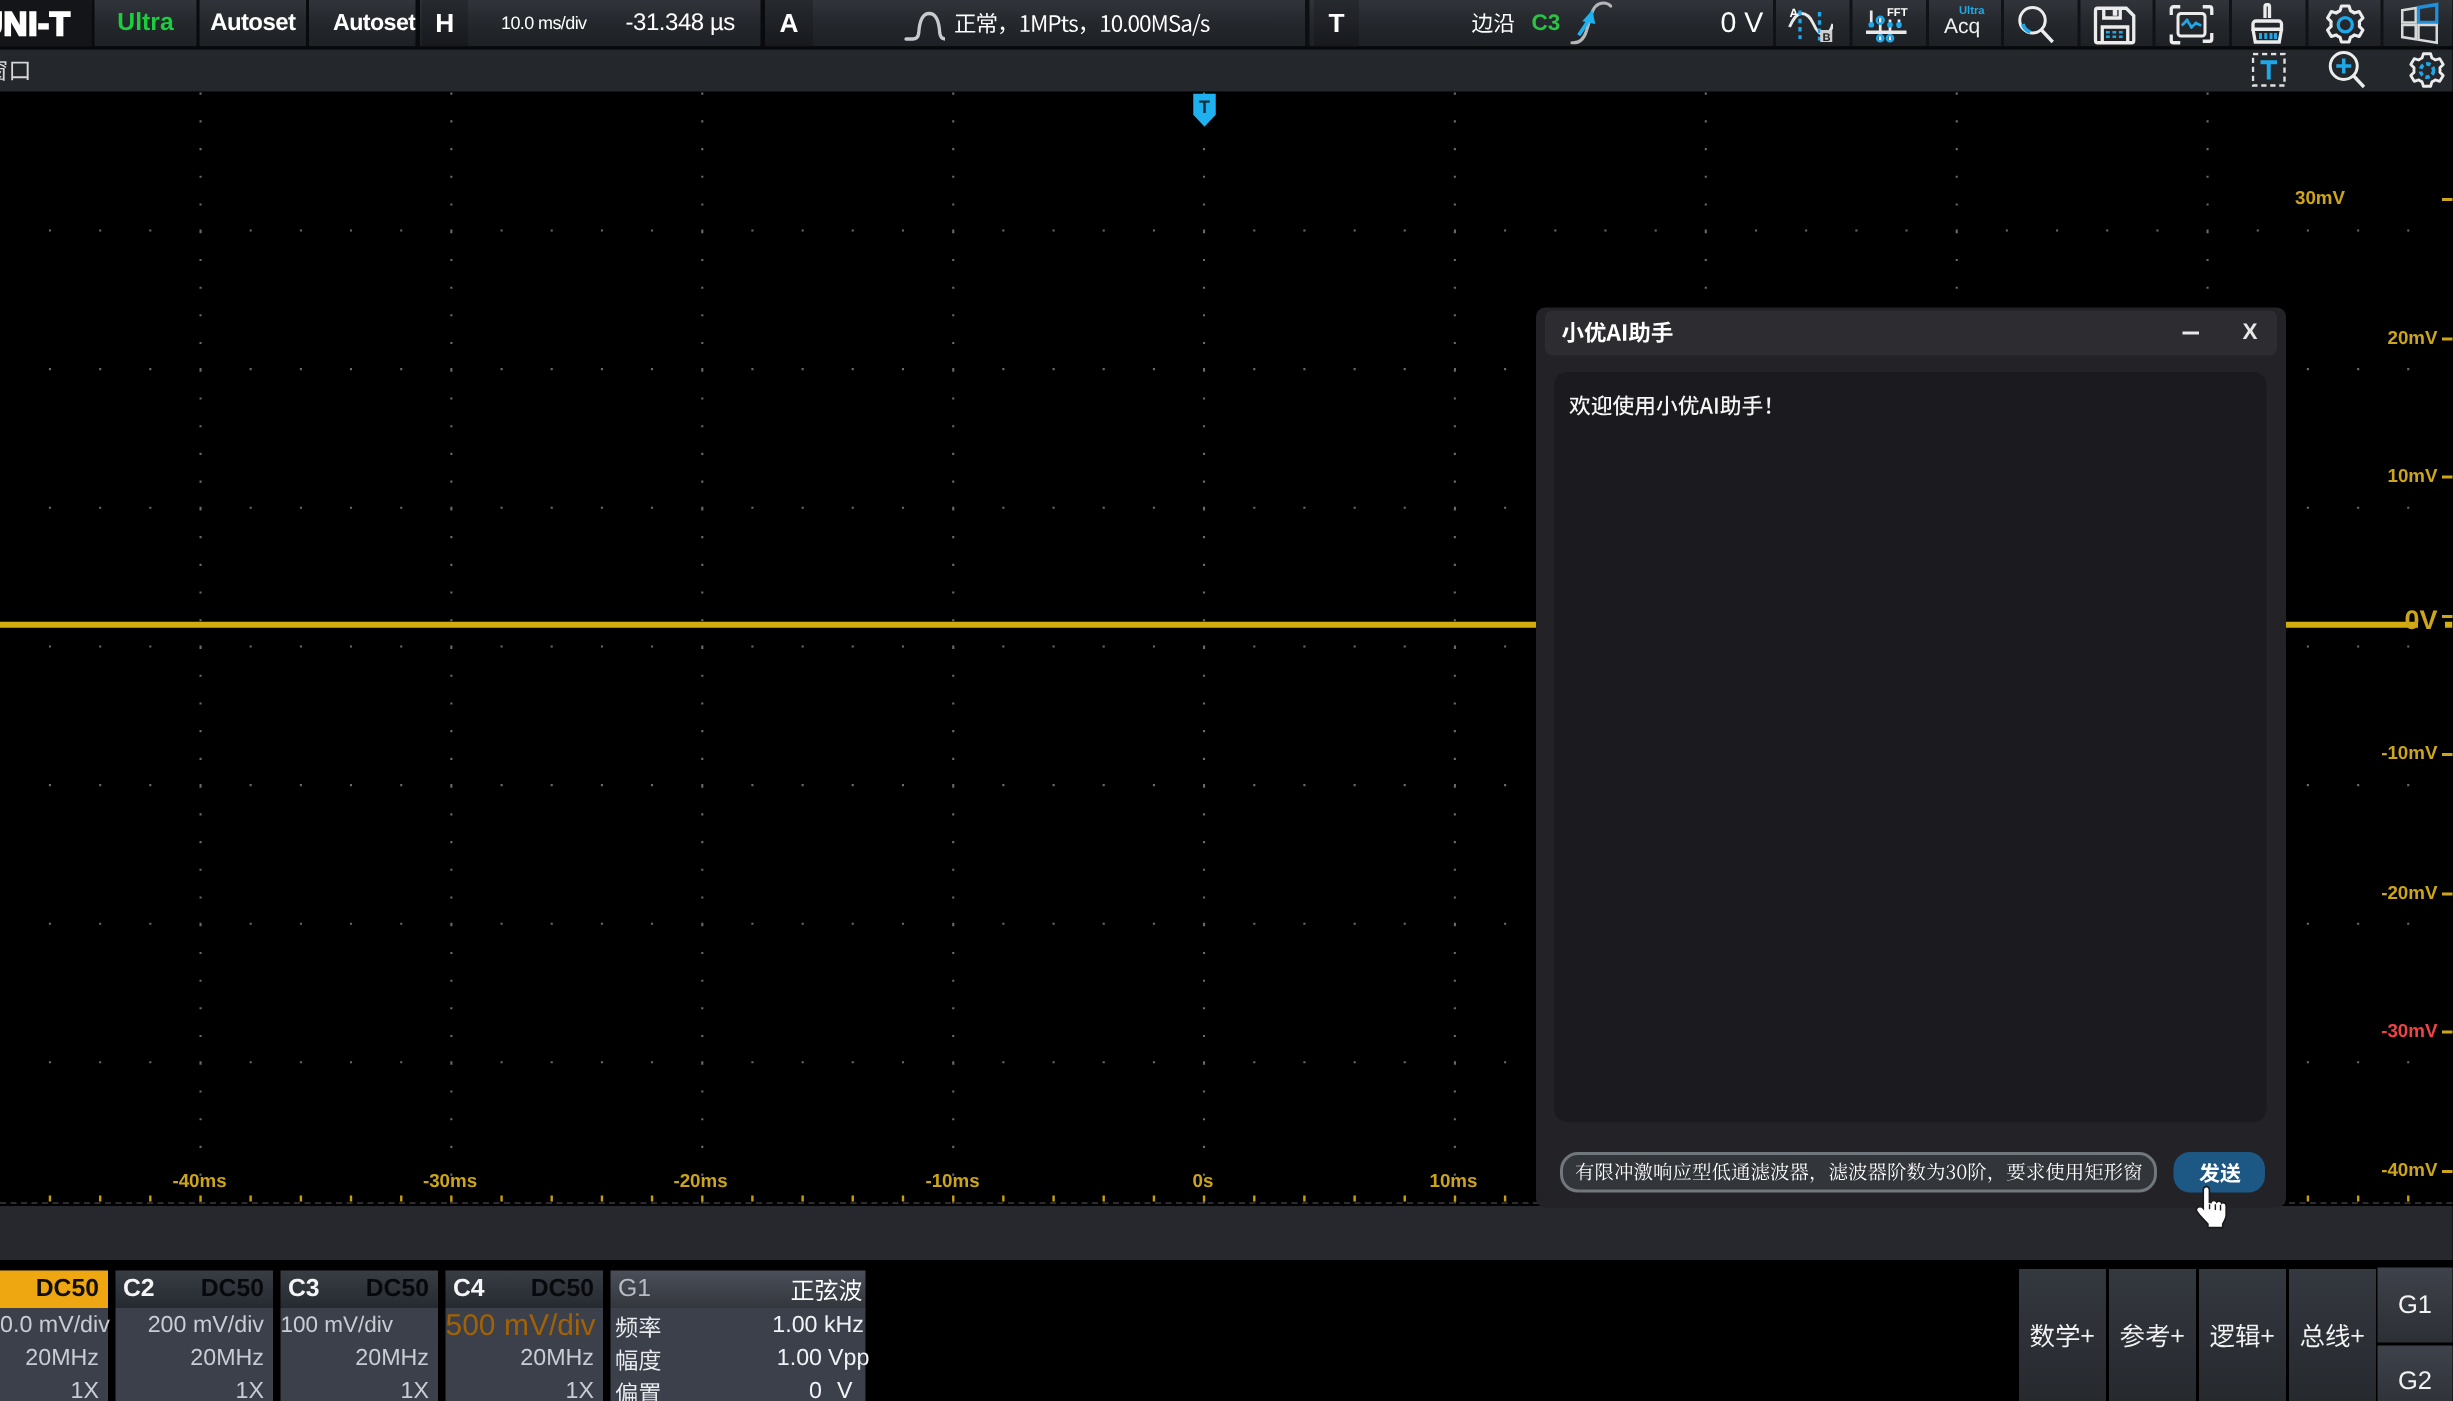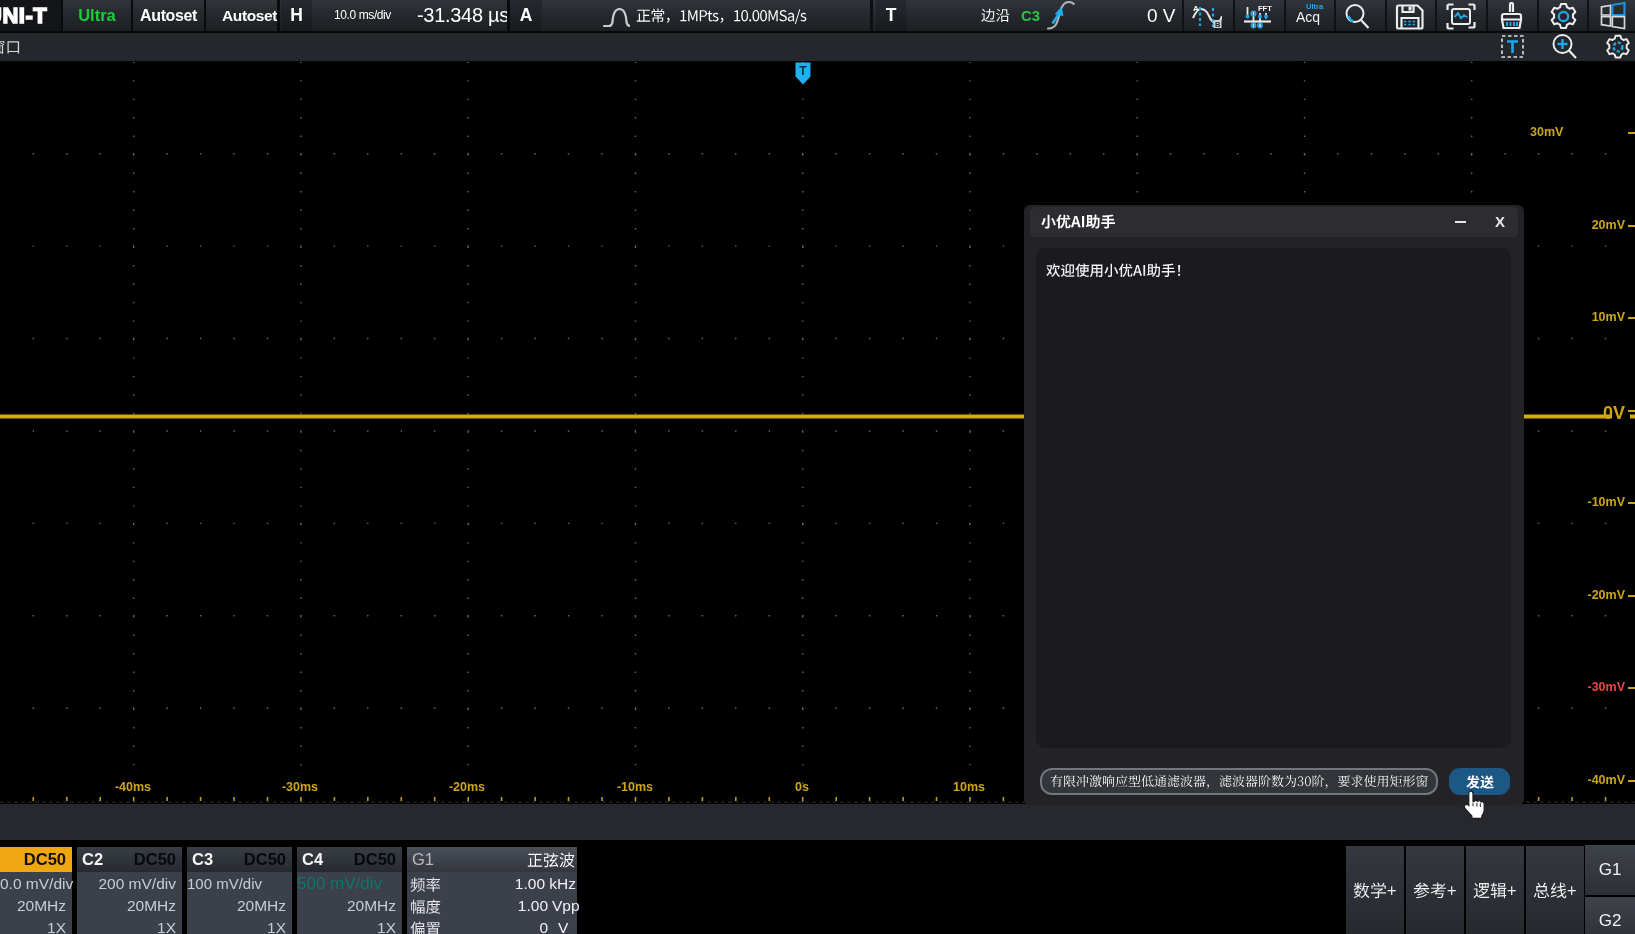--- a/index.html
+++ b/index.html
@@ -14,21 +14,21 @@
     </div>
 <div class="sep" style="left:61px"></div>
 <div class="txt" style="left:62px;top:0;width:70px;line-height:31px;text-align:center;font-size:16.5px;font-weight:bold;color:#1bce3c">Ultra</div>
 <div class="sep" style="left:131px"></div>
 <div class="txt" style="left:133px;top:0;width:71px;line-height:31px;text-align:center;font-size:16px;font-weight:bold;letter-spacing:-0.4px">Autoset</div>
 <div class="sep" style="left:204px"></div>
 <div class="txt" style="left:206px;top:0;width:87px;line-height:31px;text-align:center;font-size:15.5px;font-weight:bold;letter-spacing:-0.4px">Autoset</div>
 <div class="sep" style="left:277px;width:3px"></div>
 <div class="tile" style="left:281px;top:0;width:31px;height:31px;line-height:31px;font-size:17.5px;background:linear-gradient(#26292e,#17191d)">H</div>
 <div class="txt" style="left:334px;top:0;line-height:31px;font-size:12px;letter-spacing:-0.4px">10.0 ms/div</div>
-<div class="txt" style="left:417px;top:0;line-height:31px;font-size:20px;letter-spacing:-0.3px">-31.348 µs</div>
+<div class="txt" style="left:417px;top:0;line-height:31px;font-size:16px;letter-spacing:-0.3px">-31.348 µs</div>
 <div class="sep" style="left:507px;width:3px"></div>
 <div class="tile" style="left:510px;top:0;width:32px;height:31px;line-height:31px;font-size:17.5px;background:linear-gradient(#26292e,#17191d)">A</div>
 <svg class="abs" style="left:602px;top:3px" width="28" height="26">
       <path d="M2 23 h4.5 q3.5 0 4 -4 q0.8 -13 7 -13 q6.2 0 7 13 q0.5 4 4 4 h4.5" fill="none" stroke="#c8cace" stroke-width="2.2" stroke-linecap="round"></path>
     </svg>
 <svg style="position:absolute;left:636px;top:8px;overflow:visible" width="172" height="20">
       <path transform="translate(0,13.2)" d="M2.8 -7.6V-0.6H0.8V0.5H14.2V-0.6H8.5V-5.3H13.2V-6.4H8.5V-10.4H13.8V-11.5H1.3V-10.4H7.3V-0.6H4.0V-7.6Z M19.0 -7.4H24.7V-5.9H19.0ZM16.6 -3.8V0.5H17.8V-2.8H21.5V1.2H22.6V-2.8H26.1V-0.7C26.1 -0.5 26.0 -0.4 25.8 -0.4C25.6 -0.4 24.8 -0.4 23.9 -0.4C24.0 -0.1 24.2 0.3 24.3 0.6C25.4 0.6 26.2 0.6 26.7 0.4C27.1 0.3 27.2 -0.1 27.2 -0.6V-3.8H22.6V-5.0H25.9V-8.2H18.0V-5.0H21.5V-3.8ZM16.9 -12.0C17.3 -11.5 17.8 -10.8 18.1 -10.3H15.6V-7.0H16.7V-9.3H27.1V-7.0H28.2V-10.3H22.5V-12.6H21.4V-10.3H18.2L19.1 -10.7C18.9 -11.2 18.4 -11.9 17.9 -12.5ZM25.8 -12.5C25.5 -11.9 24.9 -11.1 24.5 -10.7L25.4 -10.3C25.9 -10.7 26.5 -11.4 27.0 -12.1Z M31.1 1.6C32.6 1.1 33.6 -0.2 33.6 -1.8C33.6 -2.9 33.2 -3.5 32.4 -3.5C31.8 -3.5 31.2 -3.1 31.2 -2.4C31.2 -1.7 31.7 -1.4 32.4 -1.4L32.6 -1.4C32.5 -0.4 31.9 0.3 30.7 0.8Z M44.4 0.0H50.4V-1.1H48.2V-11.0H47.1C46.5 -10.7 45.8 -10.4 44.9 -10.2V-9.3H46.8V-1.1H44.4Z M52.2 0.0H53.5V-6.1C53.5 -7.0 53.4 -8.4 53.3 -9.3H53.4L54.2 -6.8L56.3 -1.1H57.3L59.3 -6.8L60.2 -9.3H60.3C60.2 -8.4 60.1 -7.0 60.1 -6.1V0.0H61.4V-11.0H59.7L57.6 -5.1C57.4 -4.4 57.1 -3.6 56.9 -2.8H56.8C56.5 -3.6 56.3 -4.4 56.0 -5.1L53.9 -11.0H52.2Z M63.8 0.0H65.1V-4.4H67.0C69.4 -4.4 71.0 -5.4 71.0 -7.8C71.0 -10.2 69.4 -11.0 66.9 -11.0H63.8ZM65.1 -5.5V-9.9H66.7C68.7 -9.9 69.6 -9.4 69.6 -7.8C69.6 -6.2 68.7 -5.5 66.8 -5.5Z M75.0 0.2C75.5 0.2 76.1 0.0 76.5 -0.1L76.3 -1.1C76.0 -1.0 75.6 -0.9 75.3 -0.9C74.4 -0.9 74.1 -1.5 74.1 -2.5V-7.0H76.3V-8.1H74.1V-10.4H72.9L72.8 -8.1L71.5 -8.1V-7.0H72.7V-2.5C72.7 -0.9 73.3 0.2 75.0 0.2Z M79.6 0.2C81.5 0.2 82.6 -0.9 82.6 -2.2C82.6 -3.8 81.3 -4.2 80.1 -4.7C79.2 -5.0 78.3 -5.3 78.3 -6.1C78.3 -6.8 78.8 -7.3 79.9 -7.3C80.6 -7.3 81.1 -7.0 81.7 -6.6L82.4 -7.4C81.7 -7.9 80.8 -8.4 79.8 -8.4C78.1 -8.4 77.0 -7.3 77.0 -6.0C77.0 -4.6 78.3 -4.1 79.4 -3.7C80.3 -3.4 81.3 -3.0 81.3 -2.1C81.3 -1.4 80.7 -0.9 79.7 -0.9C78.7 -0.9 78.0 -1.3 77.2 -1.8L76.6 -0.9C77.3 -0.3 78.5 0.2 79.6 0.2Z M84.8 1.6C86.4 1.1 87.4 -0.2 87.4 -1.8C87.4 -2.9 87.0 -3.5 86.1 -3.5C85.5 -3.5 85.0 -3.1 85.0 -2.4C85.0 -1.7 85.5 -1.4 86.1 -1.4L86.4 -1.4C86.3 -0.4 85.7 0.3 84.5 0.8Z M98.1 0.0H104.2V-1.1H102.0V-11.0H100.9C100.3 -10.7 99.6 -10.4 98.6 -10.2V-9.3H100.6V-1.1H98.1Z M108.7 0.2C110.8 0.2 112.1 -1.7 112.1 -5.5C112.1 -9.3 110.8 -11.2 108.7 -11.2C106.6 -11.2 105.2 -9.3 105.2 -5.5C105.2 -1.7 106.6 0.2 108.7 0.2ZM108.7 -0.9C107.4 -0.9 106.6 -2.3 106.6 -5.5C106.6 -8.7 107.4 -10.1 108.7 -10.1C109.9 -10.1 110.8 -8.7 110.8 -5.5C110.8 -2.3 109.9 -0.9 108.7 -0.9Z M114.3 0.2C114.8 0.2 115.2 -0.2 115.2 -0.8C115.2 -1.5 114.8 -1.9 114.3 -1.9C113.7 -1.9 113.3 -1.5 113.3 -0.8C113.3 -0.2 113.7 0.2 114.3 0.2Z M119.9 0.2C121.9 0.2 123.3 -1.7 123.3 -5.5C123.3 -9.3 121.9 -11.2 119.9 -11.2C117.8 -11.2 116.4 -9.3 116.4 -5.5C116.4 -1.7 117.8 0.2 119.9 0.2ZM119.9 -0.9C118.6 -0.9 117.8 -2.3 117.8 -5.5C117.8 -8.7 118.6 -10.1 119.9 -10.1C121.1 -10.1 122.0 -8.7 122.0 -5.5C122.0 -2.3 121.1 -0.9 119.9 -0.9Z M127.5 0.2C129.6 0.2 131.0 -1.7 131.0 -5.5C131.0 -9.3 129.6 -11.2 127.5 -11.2C125.4 -11.2 124.1 -9.3 124.1 -5.5C124.1 -1.7 125.4 0.2 127.5 0.2ZM127.5 -0.9C126.3 -0.9 125.4 -2.3 125.4 -5.5C125.4 -8.7 126.3 -10.1 127.5 -10.1C128.8 -10.1 129.6 -8.7 129.6 -5.5C129.6 -2.3 128.8 -0.9 127.5 -0.9Z M132.6 0.0H133.8V-6.1C133.8 -7.0 133.7 -8.4 133.6 -9.3H133.7L134.6 -6.8L136.7 -1.1H137.6L139.7 -6.8L140.5 -9.3H140.6C140.5 -8.4 140.4 -7.0 140.4 -6.1V0.0H141.7V-11.0H140.0L137.9 -5.1C137.7 -4.4 137.5 -3.6 137.2 -2.8H137.1C136.8 -3.6 136.6 -4.4 136.3 -5.1L134.2 -11.0H132.6Z M147.1 0.2C149.4 0.2 150.9 -1.2 150.9 -2.9C150.9 -4.6 149.9 -5.3 148.6 -5.9L147.0 -6.5C146.2 -6.9 145.2 -7.3 145.2 -8.4C145.2 -9.4 146.0 -10.0 147.3 -10.0C148.3 -10.0 149.1 -9.6 149.8 -9.0L150.5 -9.8C149.7 -10.6 148.6 -11.2 147.3 -11.2C145.3 -11.2 143.8 -10.0 143.8 -8.3C143.8 -6.7 145.0 -5.9 146.0 -5.5L147.6 -4.8C148.7 -4.3 149.5 -3.9 149.5 -2.8C149.5 -1.7 148.6 -1.0 147.1 -1.0C146.0 -1.0 144.9 -1.6 144.1 -2.4L143.3 -1.4C144.2 -0.4 145.6 0.2 147.1 0.2Z M154.1 0.2C155.1 0.2 156.0 -0.3 156.8 -1.0H156.9L157.0 0.0H158.1V-5.0C158.1 -7.0 157.3 -8.4 155.3 -8.4C154.0 -8.4 152.8 -7.8 152.1 -7.3L152.6 -6.3C153.3 -6.8 154.1 -7.2 155.1 -7.2C156.4 -7.2 156.7 -6.2 156.7 -5.2C153.3 -4.8 151.7 -3.9 151.7 -2.1C151.7 -0.6 152.8 0.2 154.1 0.2ZM154.5 -0.9C153.7 -0.9 153.1 -1.3 153.1 -2.2C153.1 -3.3 154.0 -3.9 156.7 -4.2V-2.0C155.9 -1.3 155.3 -0.9 154.5 -0.9Z M158.8 2.7H159.8L164.3 -11.9H163.3Z M167.4 0.2C169.3 0.2 170.4 -0.9 170.4 -2.2C170.4 -3.8 169.1 -4.2 167.9 -4.7C167.0 -5.0 166.1 -5.3 166.1 -6.1C166.1 -6.8 166.6 -7.3 167.6 -7.3C168.4 -7.3 168.9 -7.0 169.5 -6.6L170.1 -7.4C169.5 -7.9 168.6 -8.4 167.6 -8.4C165.8 -8.4 164.8 -7.3 164.8 -6.0C164.8 -4.6 166.0 -4.1 167.2 -3.7C168.1 -3.4 169.0 -3.0 169.0 -2.1C169.0 -1.4 168.5 -0.9 167.4 -0.9C166.5 -0.9 165.7 -1.3 165.0 -1.8L164.4 -0.9C165.1 -0.3 166.2 0.2 167.4 0.2Z" fill="#ffffff"></path>
     </svg>
 <div class="sep" style="left:870px;width:3px;background:#0e0f11"></div>
 <div class="tile" style="left:876px;top:0;width:30px;height:31px;line-height:31px;font-size:17.5px;background:linear-gradient(#26292e,#17191d)">T</div>
@@ -179,21 +179,21 @@
     <div class="txt" style="left:192px;top:847px;line-height:25px;font-size:16.5px;font-weight:bold;color:#f5f5f5">C3</div>
     <div class="txt" style="left:187px;top:847px;width:99px;line-height:25px;text-align:right;font-size:16.5px;font-weight:bold;color:#08090c">DC50</div>
     <div class="abs" style="left:187px;top:872px;width:105px;height:62px;background:#3b404b"></div>
     <div class="txt" style="left:187px;top:873px;width:99px;font-size:15px;color:#c8ccd3;line-height:22px">100 mV/div</div>
     <div class="txt" style="left:187px;top:895px;width:99px;text-align:right;font-size:15.5px;color:#c8ccd3;line-height:22px">20MHz</div>
     <div class="txt" style="left:187px;top:917px;width:99px;text-align:right;font-size:15.5px;color:#c8ccd3;line-height:22px">1X</div>
 <div class="abs" style="left:297px;top:847px;width:105px;height:25px;background:linear-gradient(#383d45,#262a30)"></div>
     <div class="txt" style="left:302px;top:847px;line-height:25px;font-size:16.5px;font-weight:bold;color:#f5f5f5">C4</div>
     <div class="txt" style="left:297px;top:847px;width:99px;line-height:25px;text-align:right;font-size:16.5px;font-weight:bold;color:#08090c">DC50</div>
     <div class="abs" style="left:297px;top:872px;width:105px;height:62px;background:#3b404b"></div>
-    <div class="txt" style="left:297px;top:873px;width:99px;text-align:left;font-size:17px;color:#0f766e;line-height:22px">500 mV/div</div>
+    <div class="txt" style="left:297px;top:873px;width:99px;text-align:right;font-size:20px;color:#a16207;line-height:22px">500 mV/div</div>
     <div class="txt" style="left:297px;top:895px;width:99px;text-align:right;font-size:15.5px;color:#c8ccd3;line-height:22px">20MHz</div>
     <div class="txt" style="left:297px;top:917px;width:99px;text-align:right;font-size:15.5px;color:#c8ccd3;line-height:22px">1X</div>
 <div class="abs" style="left:407px;top:847px;width:170px;height:25px;background:linear-gradient(#4a4f58,#33363d)"></div>
 <div class="txt" style="left:412px;top:847px;line-height:25px;font-size:16.5px;color:#b8bcc2">G1</div>
 <svg style="position:absolute;left:527px;top:851.5px;overflow:visible" width="50" height="22">
       <path transform="translate(0,14.1)" d="M3.0 -8.2V-0.6H0.8V0.6H15.2V-0.6H9.0V-5.6H14.0V-6.8H9.0V-11.1H14.7V-12.3H1.4V-11.1H7.8V-0.6H4.2V-8.2Z M25.4 -13.0C25.8 -12.4 26.3 -11.5 26.5 -10.9H22.1V-9.7H25.5C24.8 -8.3 23.8 -6.9 23.5 -6.5C23.1 -6.0 22.8 -5.7 22.5 -5.6C22.6 -5.3 22.8 -4.8 22.9 -4.5C23.2 -4.7 23.6 -4.7 26.5 -5.0C25.3 -3.5 24.2 -2.3 23.8 -1.8C23.0 -1.1 22.5 -0.6 22.1 -0.5C22.2 -0.2 22.4 0.4 22.5 0.7C23.0 0.5 23.7 0.4 29.8 -0.2C30.0 0.3 30.1 0.7 30.2 1.0L31.3 0.6C30.9 -0.6 29.9 -2.4 28.9 -3.8L27.9 -3.4C28.4 -2.8 28.9 -2.0 29.3 -1.2L24.2 -0.8C26.2 -2.7 28.2 -5.2 30.0 -7.9L28.9 -8.5C28.4 -7.7 27.9 -6.8 27.3 -6.1L24.3 -5.9C25.2 -7.0 26.1 -8.4 26.9 -9.7H31.3V-10.9H26.8L27.6 -11.2C27.4 -11.8 26.9 -12.7 26.4 -13.4ZM17.2 -9.2C17.2 -7.6 17.1 -5.7 17.0 -4.5H20.3C20.2 -1.6 20.0 -0.4 19.7 -0.1C19.6 0.0 19.4 0.0 19.2 0.0C18.8 0.0 18.1 0.0 17.3 -0.0C17.5 0.3 17.6 0.8 17.7 1.1C18.4 1.2 19.2 1.2 19.6 1.2C20.1 1.1 20.4 1.0 20.7 0.7C21.1 0.2 21.3 -1.2 21.5 -5.0C21.5 -5.2 21.5 -5.5 21.5 -5.5H18.1C18.2 -6.3 18.2 -7.2 18.2 -8.1H21.5V-12.7H16.9V-11.6H20.3V-9.2Z M33.5 -12.4C34.4 -11.9 35.6 -11.1 36.2 -10.6L36.9 -11.6C36.3 -12.1 35.1 -12.8 34.2 -13.3ZM32.6 -8.1C33.6 -7.6 34.8 -6.9 35.4 -6.4L36.1 -7.4C35.5 -7.9 34.2 -8.6 33.3 -9.0ZM33.0 0.3 34.0 1.1C34.9 -0.4 35.8 -2.4 36.6 -4.1L35.6 -4.8C34.8 -3.0 33.8 -0.9 33.0 0.3ZM41.6 -10.0V-7.2H38.8V-10.0ZM37.7 -11.1V-7.1C37.7 -4.8 37.5 -1.6 35.7 0.7C36.0 0.8 36.5 1.1 36.7 1.3C38.3 -0.8 38.7 -3.7 38.8 -6.1H39.2C39.8 -4.4 40.7 -3.0 41.8 -1.8C40.7 -0.8 39.3 -0.2 37.9 0.3C38.1 0.5 38.5 1.0 38.7 1.3C40.1 0.8 41.4 0.0 42.6 -1.0C43.7 0.0 45.1 0.8 46.7 1.3C46.9 1.0 47.2 0.5 47.5 0.3C45.9 -0.2 44.6 -0.9 43.4 -1.8C44.7 -3.1 45.6 -4.8 46.2 -6.9L45.4 -7.2L45.2 -7.2H42.7V-10.0H45.7C45.5 -9.3 45.2 -8.5 44.9 -8.0L46.0 -7.7C46.4 -8.5 46.9 -9.8 47.3 -10.9L46.4 -11.2L46.2 -11.1H42.7V-13.5H41.6V-11.1ZM40.4 -6.1H44.7C44.2 -4.7 43.5 -3.5 42.6 -2.6C41.6 -3.6 40.9 -4.8 40.4 -6.1Z" fill="#ffffff"></path>
     </svg>
 <div class="abs" style="left:407px;top:872px;width:170px;height:62px;background:#3b404b"></div>
 <svg style="position:absolute;left:410px;top:876.5px;overflow:visible" width="33" height="21">
       <path transform="translate(0,13.6)" d="M10.9 -7.8C10.8 -2.3 10.7 -0.5 6.9 0.5C7.1 0.7 7.4 1.0 7.5 1.3C11.5 0.1 11.8 -2.0 11.8 -7.8ZM11.3 -1.3C12.3 -0.5 13.7 0.6 14.3 1.3L15.0 0.5C14.3 -0.1 13.0 -1.2 11.9 -2.0ZM6.6 -6.0C5.8 -2.8 4.0 -0.7 0.8 0.4C1.0 0.6 1.3 1.0 1.4 1.3C4.9 0.0 6.8 -2.2 7.6 -5.8ZM2.1 -6.2C1.8 -5.0 1.2 -3.8 0.6 -3.1C0.8 -2.9 1.3 -2.7 1.4 -2.5C2.1 -3.4 2.7 -4.7 3.0 -5.9ZM8.4 -9.4V-2.1H9.4V-8.5H13.2V-2.2H14.3V-9.4H11.5L12.1 -11.1H14.7V-12.1H8.0V-11.1H11.0C10.8 -10.5 10.6 -9.9 10.4 -9.4ZM1.8 -11.7V-8.2H0.6V-7.1H3.8V-2.4H4.9V-7.1H7.8V-8.2H5.2V-10.1H7.4V-11.1H5.2V-13.0H4.1V-8.2H2.7V-11.7Z M28.3 -10.0C27.8 -9.3 26.8 -8.5 26.1 -8.0L27.0 -7.4C27.7 -7.9 28.6 -8.6 29.3 -9.4ZM16.4 -5.2 17.0 -4.3C18.0 -4.8 19.3 -5.5 20.4 -6.1L20.2 -7.0C18.8 -6.3 17.3 -5.6 16.4 -5.2ZM16.8 -9.3C17.7 -8.8 18.7 -8.0 19.2 -7.5L20.0 -8.2C19.5 -8.7 18.4 -9.4 17.6 -9.9ZM26.0 -6.3C27.1 -5.7 28.4 -4.7 29.0 -4.1L29.9 -4.8C29.2 -5.4 27.9 -6.4 26.8 -6.9ZM16.3 -3.1V-2.0H22.6V1.2H23.9V-2.0H30.2V-3.1H23.9V-4.4H22.6V-3.1ZM22.2 -12.8C22.5 -12.5 22.8 -12.0 23.0 -11.6H16.6V-10.6H22.3C21.8 -9.8 21.3 -9.2 21.1 -9.0C20.9 -8.7 20.6 -8.5 20.4 -8.5C20.5 -8.2 20.7 -7.7 20.7 -7.5C21.0 -7.6 21.3 -7.7 23.1 -7.8C22.4 -7.0 21.7 -6.4 21.4 -6.2C20.8 -5.8 20.4 -5.5 20.1 -5.4C20.2 -5.1 20.4 -4.6 20.4 -4.4C20.8 -4.5 21.3 -4.6 25.4 -5.0C25.5 -4.7 25.7 -4.4 25.8 -4.2L26.7 -4.6C26.4 -5.3 25.6 -6.4 24.9 -7.2L24.0 -6.9C24.3 -6.6 24.6 -6.2 24.8 -5.9L22.1 -5.6C23.4 -6.7 24.8 -8.1 26.0 -9.5L25.1 -10.1C24.8 -9.6 24.4 -9.2 24.0 -8.8L22.0 -8.7C22.5 -9.2 23.0 -9.9 23.5 -10.6H30.1V-11.6H24.3C24.1 -12.1 23.7 -12.7 23.4 -13.1Z" fill="#e8eaee"></path>

